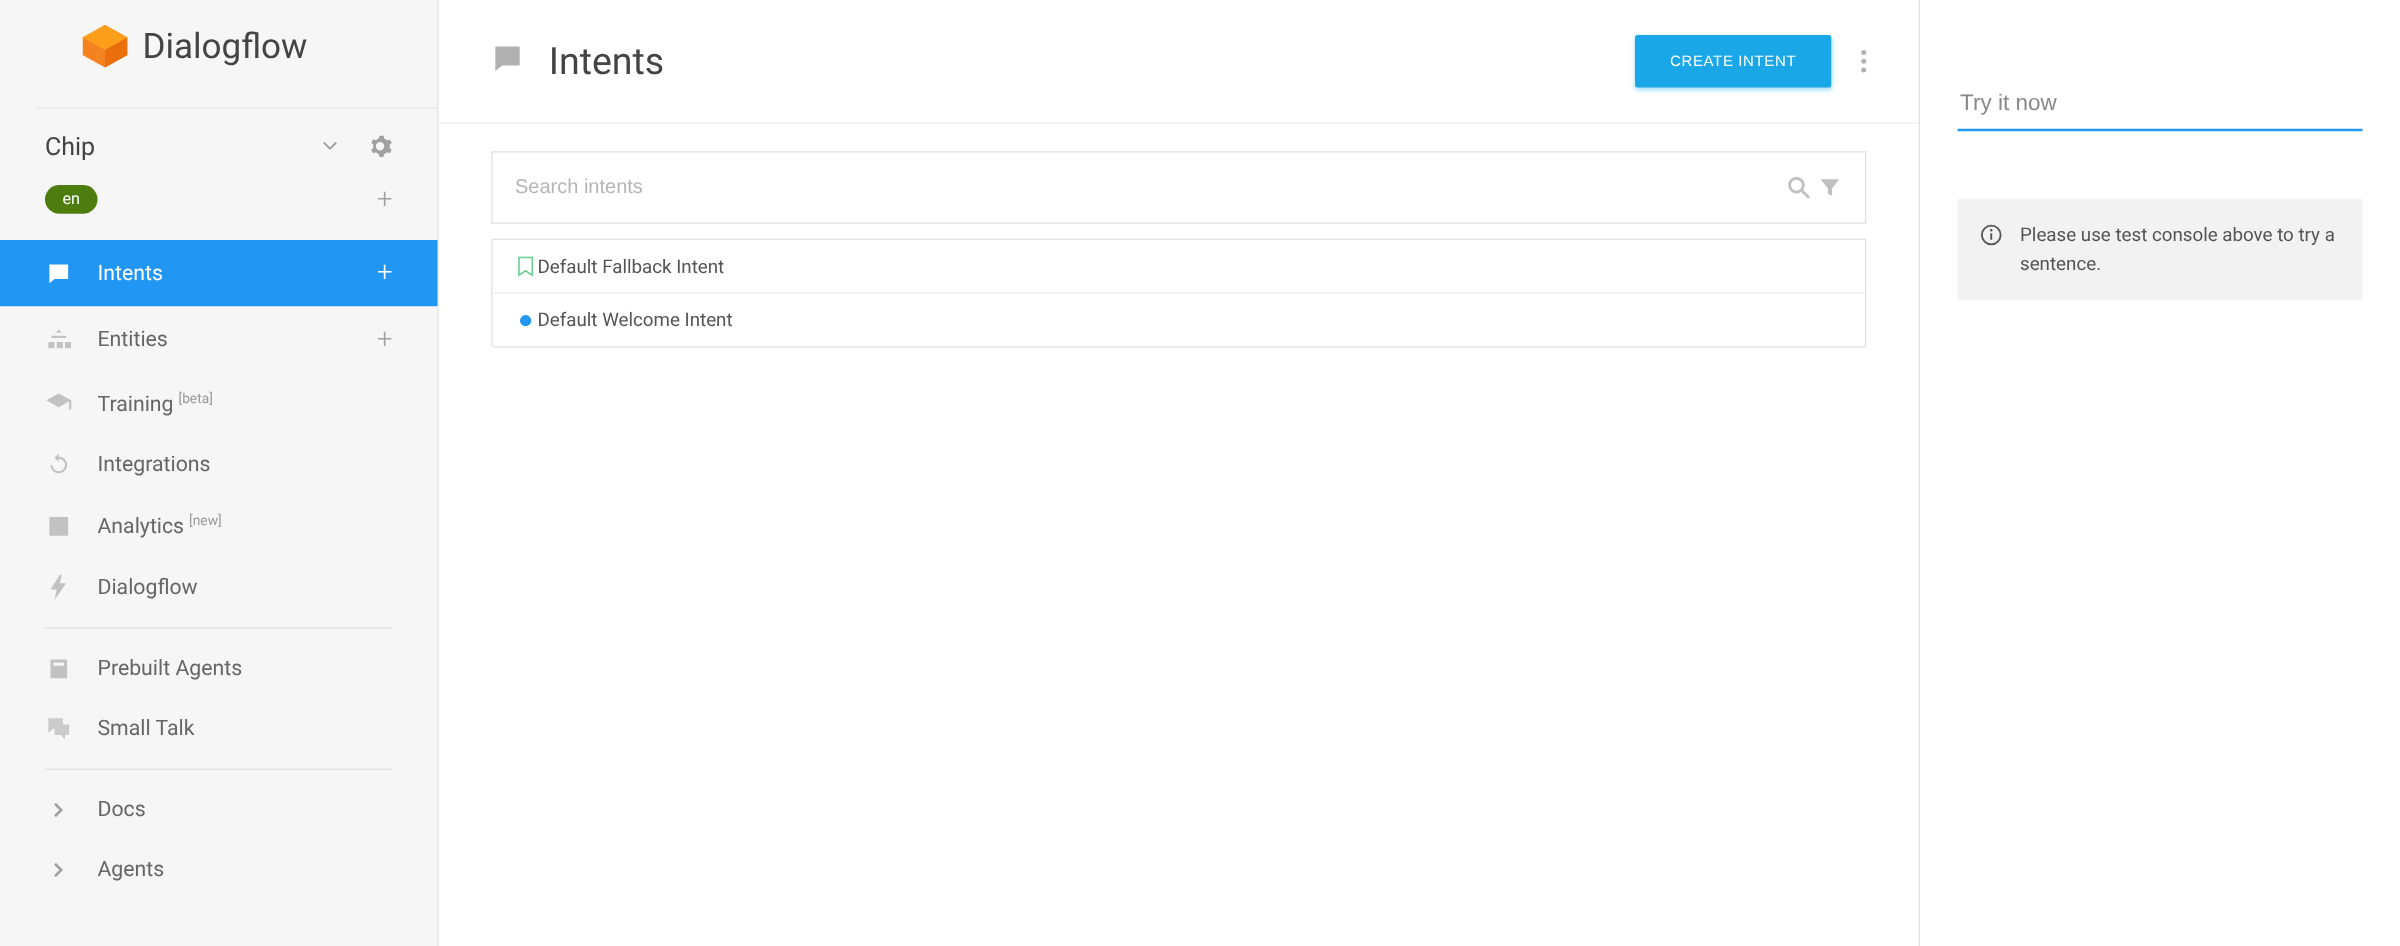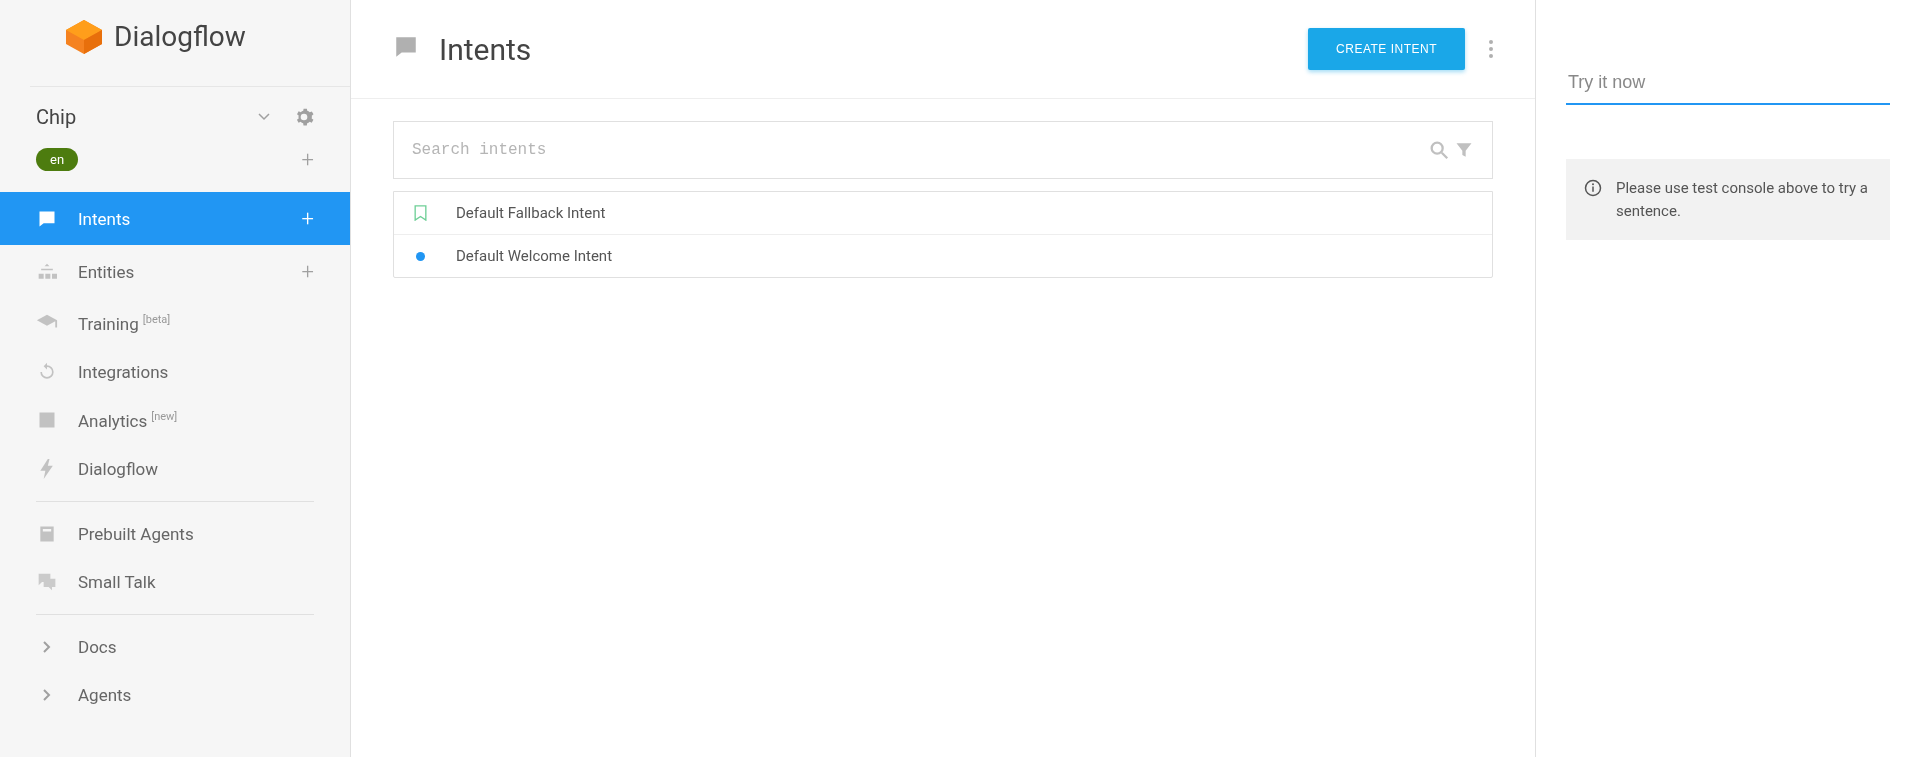--- a/index.html
+++ b/index.html
@@ -130,34 +130,33 @@
   align-items: center;
   height: 58px;
   padding: 0 18px;
 }
 .search-box input {
   flex: 1;
   border: none;
   outline: none;
   font-size: 16px;
   color: #555;
-  font-family: Liberation Mono, monospace;
 }
 .search-box input::placeholder { color: #b5b5b5; }
 .search-icons { display: flex; gap: 4px; color: #c0c0c0; align-items: center; }
 .intent-list {
   border: 1px solid #e0e0e0;
   border-radius: 0 0 2px 2px;
   margin-top: 12px;
 }
 .intent-row {
   display: flex;
   align-items: center;
   padding: 12px 18px;
-  gap: 28px;
+  gap: 2px;
   font-size: 15px;
   color: #555;
   cursor: pointer;
 }
 .intent-row + .intent-row { border-top: 1px solid #eee; }
 .row-icon { width: 16px; display:flex; align-items:center; justify-content:center; }
 .dot { width: 9px; height: 9px; border-radius: 50%; background: #2196f3; display: inline-block; }
 
 
 .right {

